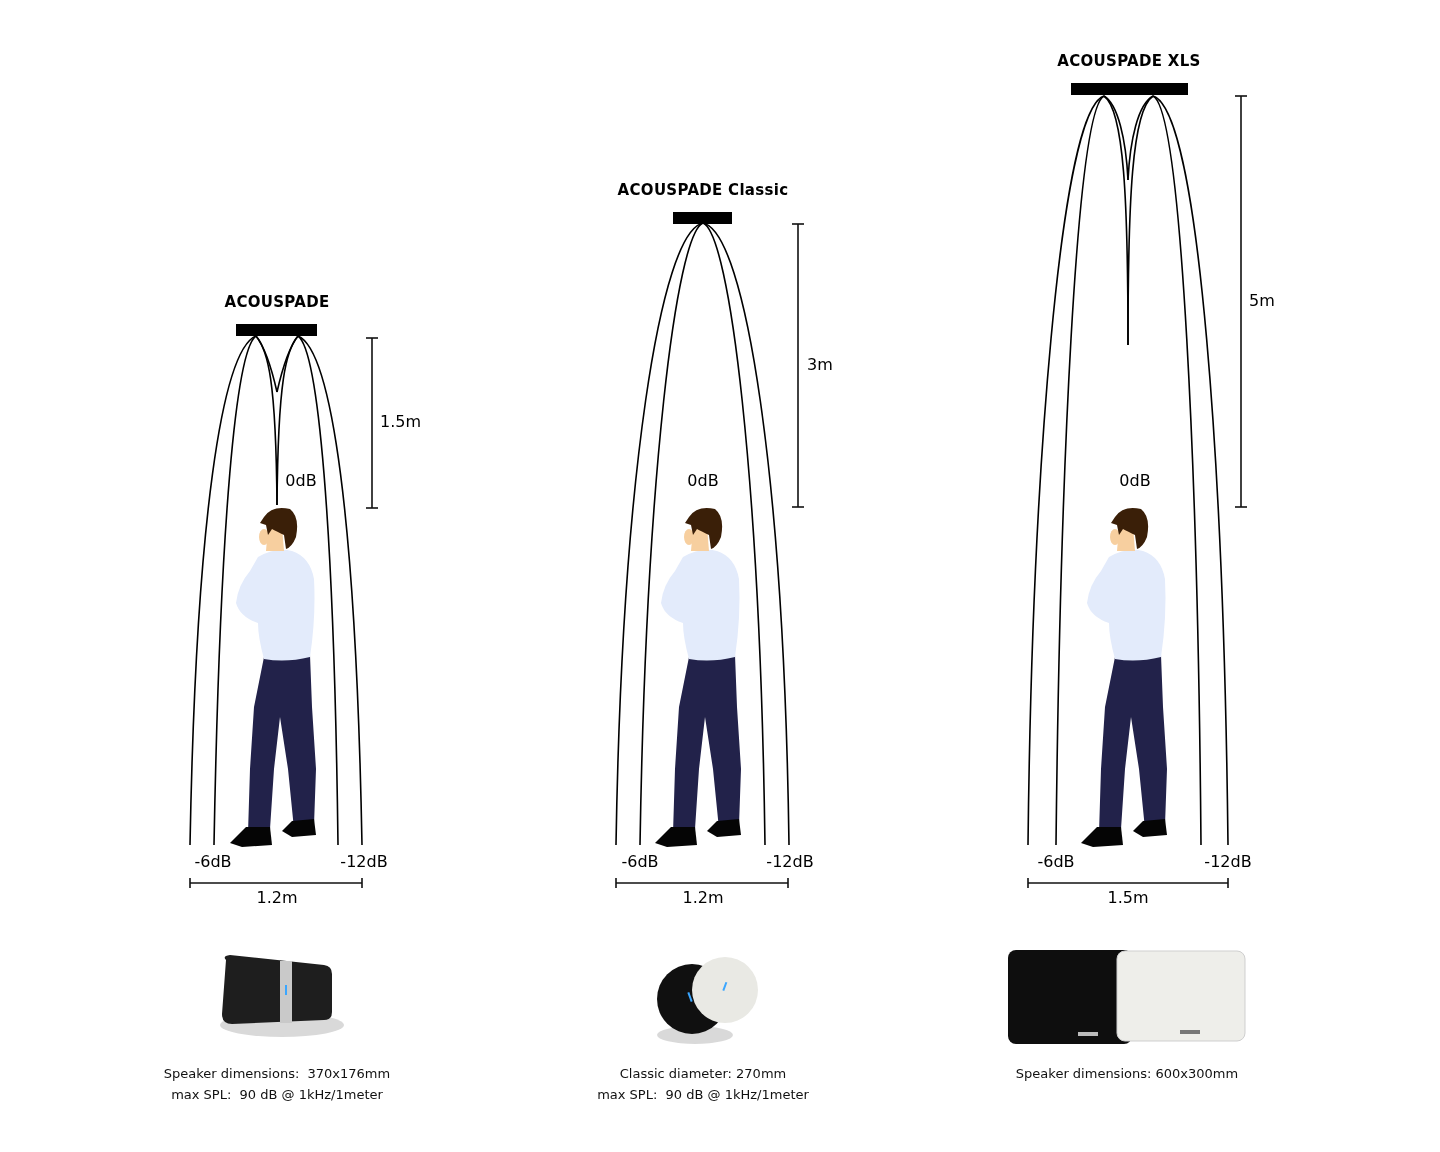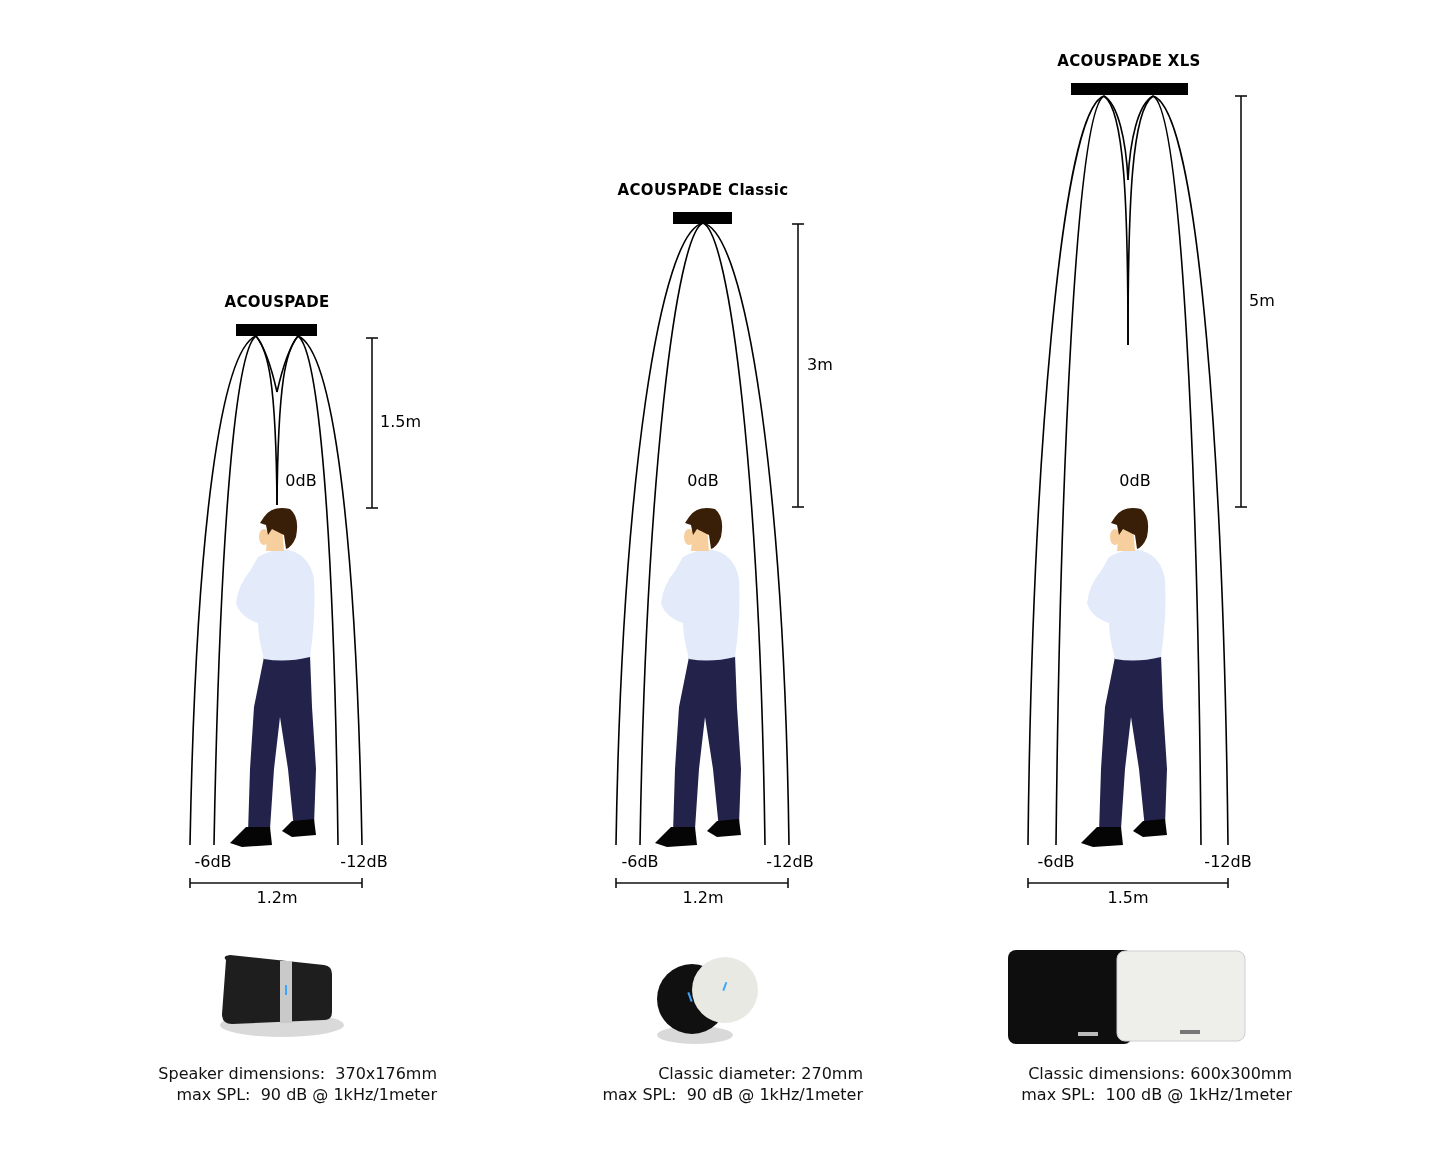--- a/index.html
+++ b/index.html
@@ -3,22 +3,22 @@
   <meta charset="utf-8">
   <style>
     html, body { margin: 0; padding: 0; background: #ffffff; }
     body { width: 1440px; height: 1152px; position: relative; overflow: hidden;
            font-family: "Liberation Sans", "DejaVu Sans", sans-serif; color: #000; }
     svg.stage { position: absolute; left: 0; top: 0; }
     .title { font-family: "DejaVu Sans", sans-serif; font-weight: bold; font-size: 15px; letter-spacing: 0.3px; }
     .lbl { font-family: "DejaVu Sans", sans-serif; font-size: 16px; }
     .beam { fill: none; stroke: #000; stroke-width: 1.6; }
     .marker { stroke: #111; stroke-width: 1.6; fill: none; }
-    .spec { position: absolute; text-align: right; font-family: "DejaVu Sans", sans-serif;
-            font-size: 16px; line-height: 21px; white-space: nowrap; color: #111; }
+    .spec { position: absolute; text-align: center; font-family: "DejaVu Sans", sans-serif;
+            font-size: 13px; line-height: 21px; white-space: nowrap; color: #111; }
     .spec div { white-space: pre; }
   </style>
 </head>
 <body>
 
 <svg class="stage" width="1440" height="1152" viewBox="0 0 1440 1152">
   <defs>
     <g id="person">
 
       <path d="M28,150 L74,148 L76,200 L80,262 L78,318 L58,322 L52,262 L44,210 L38,262 L34,322 L12,326 L14,262 L18,200 Z" fill="#22224a"></path>
@@ -156,15 +156,14 @@
 
 <div class="spec" style="left:117px; top:1063px; width:320px;">
   <div>Speaker dimensions:  370x176mm</div>
   <div>max SPL:  90 dB @ 1kHz/1meter</div>
 </div>
 <div class="spec" style="left:543px; top:1063px; width:320px;">
   <div>Classic diameter: 270mm</div>
   <div>max SPL:  90 dB @ 1kHz/1meter</div>
 </div>
 <div class="spec" style="left:962px; top:1063px; width:330px;">
-  <div>Classic dimensions: 600x300mm</div>
-  <div>max SPL:  100 dB @ 1kHz/1meter</div>
+  <div>Speaker dimensions: 600x300mm</div>
 </div>
 
 </body></html>

